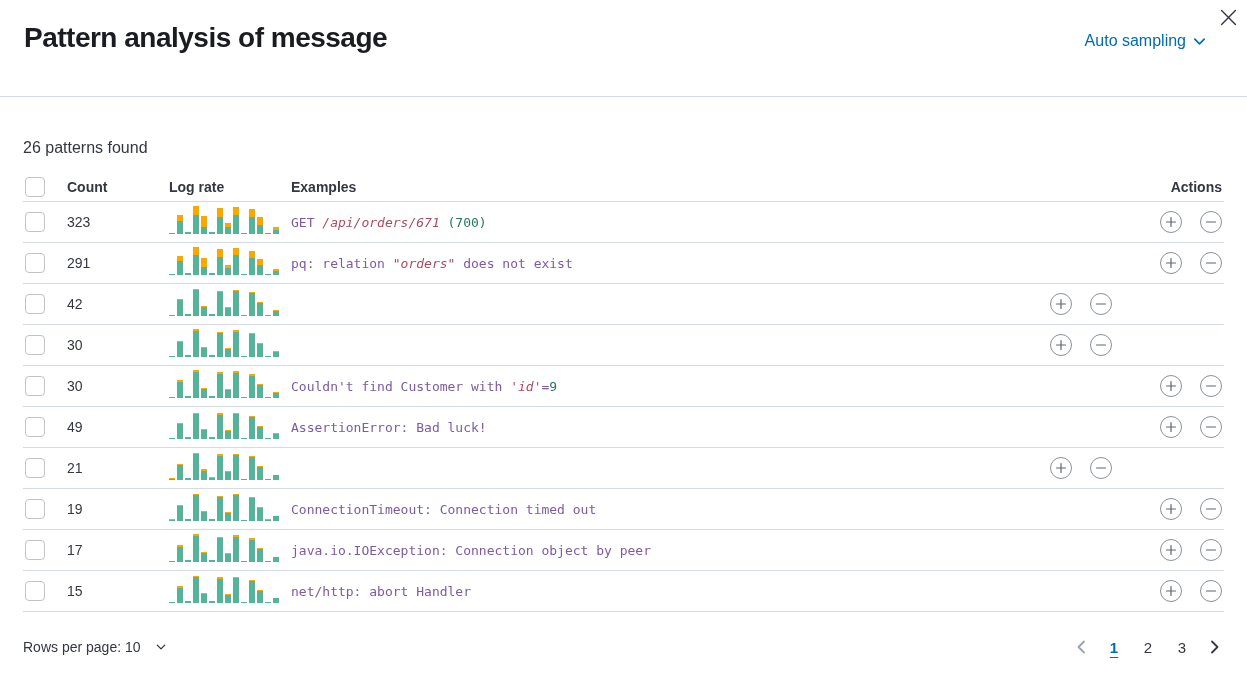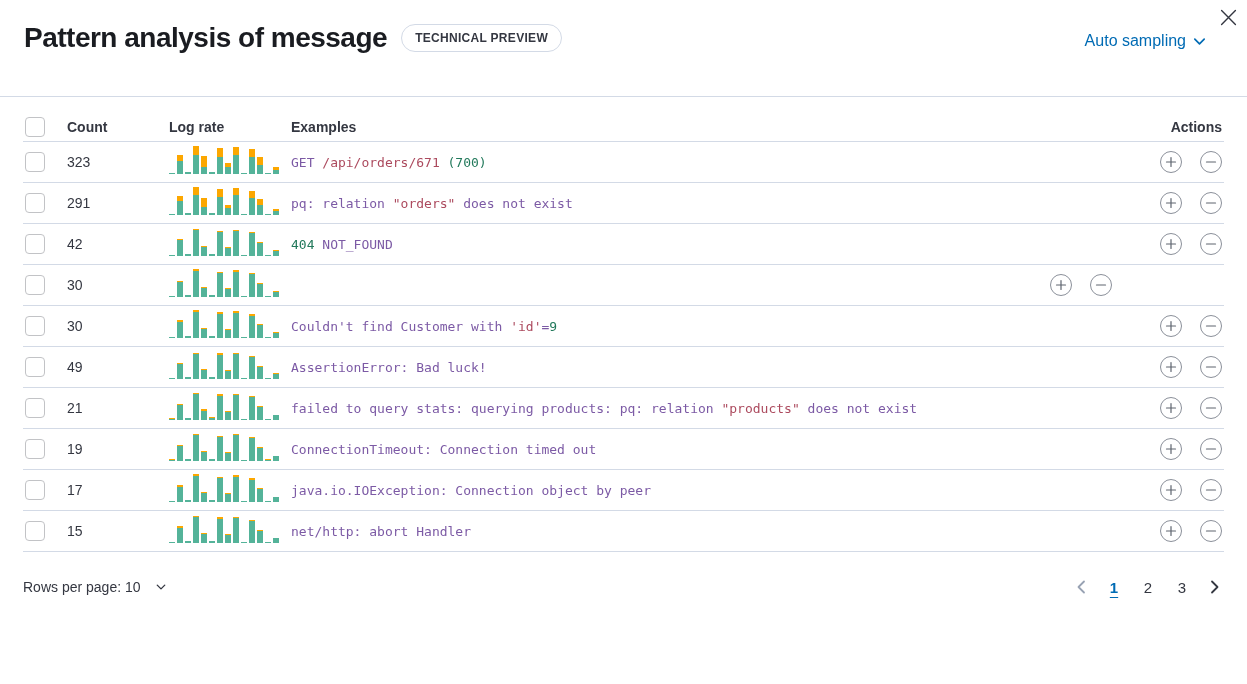--- a/index.html
+++ b/index.html
@@ -31,21 +31,21 @@
     margin-left:2px; cursor:pointer; }
   .count-cell { font-size:14px; color:#343741; }
 
   .sparkline { display:flex; align-items:flex-end; gap:2px; height:30px; padding-bottom:3px; }
   .bar { width:6px; display:flex; flex-direction:column; justify-content:flex-end; }
   .bar i { display:block; width:100%; }
 
   .example-cell { font-family:"DejaVu Sans Mono","Liberation Mono",monospace; font-size:13px; white-space:nowrap;
     overflow:hidden; }
   .seg-k { color:#7c5aa5; }
-  .seg-s { color:#ac4a5e; }
+  .seg-s { color:#ac4a5e;font-style:italic; }
   .seg-n { color:#22795b; }
 
   .actions-cell { display:flex; justify-content:flex-end; gap:18px; padding-right:2px; }
   .action-btn { width:22px; height:22px; border-radius:50%; border:1px solid #8b909a; background:#fff;
     color:#5e646f; display:flex; align-items:center; justify-content:center; cursor:pointer; padding:0; }
 
   
   .tfooter { margin-top:22px; display:flex; align-items:center; justify-content:space-between; }
   .rows-per-page { display:flex; align-items:center; gap:14px; font-size:14px; color:#343741; background:none;
     border:none; cursor:pointer; font-family:inherit; }
@@ -57,38 +57,38 @@
   .nav-prev { color:#98a2b3; }
   .nav-next { color:#343741; }
   svg { display:block; }
 </style>
 </head>
 <body>
 
 <div class="flyout-header">
   <div class="title-row">
     <span class="page-title">Pattern analysis of message</span>
-    <span class="tech-badge">TECHNICAL PREVIEW</span>
   </div>
   <button class="sampling">
     <span>Auto sampling</span>
     <span>
       <svg width="15" height="15" viewBox="0 0 16 16">
           <path d="M3 5.5 L8 10.5 L13 5.5" fill="none" stroke="#006bb4" stroke-width="1.8" stroke-linecap="round" stroke-linejoin="round"></path>
         </svg>
     </span>
   </button>
   <button class="close-btn">
     <svg width="17" height="17" viewBox="0 0 16 16">
         <path d="M1.5 1.5 L14.5 14.5 M14.5 1.5 L1.5 14.5" stroke="#343741" stroke-width="1.3" stroke-linecap="round"></path>
       </svg>
   </button>
 </div>
 
 <div class="content">
+  <div class="summary">26 patterns found</div>
 
   <div class="grid-row thead">
     <div>
         <div class="checkbox"></div>
       </div>
     <div class="th">Count</div>
     <div class="th">Log rate</div>
     <div class="th">Examples</div>
     <div class="th th-actions">Actions</div>
   </div>
@@ -318,21 +318,20 @@
             <span class="bar">
               <i style="height: 0px; background: rgb(252, 167, 0);"></i>
               <i style="height: 1px; background: rgb(84, 179, 153);"></i>
             </span>
             <span class="bar">
               <i style="height: 1px; background: rgb(252, 167, 0);"></i>
               <i style="height: 5px; background: rgb(84, 179, 153);"></i>
             </span>
           </div>
         </div>
-        <div class="example-cell"><span class="seg-n">404</span><span class="seg-k"> NOT_FOUND</span></div>
         <div class="actions-cell">
           <button class="action-btn">
             <span>
               <svg width="12" height="12" viewBox="0 0 12 12">
                 <path d="M6 1.5 V10.5 M1.5 6 H10.5" stroke="#5e646f" stroke-width="1.2" stroke-linecap="round"></path>
               </svg>
             </span>
           </button>
           <button class="action-btn">
             <span>
@@ -649,21 +648,20 @@
             <span class="bar">
               <i style="height: 0px; background: rgb(252, 167, 0);"></i>
               <i style="height: 1px; background: rgb(84, 179, 153);"></i>
             </span>
             <span class="bar">
               <i style="height: 0px; background: rgb(252, 167, 0);"></i>
               <i style="height: 5px; background: rgb(84, 179, 153);"></i>
             </span>
           </div>
         </div>
-        <div class="example-cell"><span class="seg-k">failed to query stats: querying products: pq: relation </span><span class="seg-s">"products"</span><span class="seg-k"> does not exist</span></div>
         <div class="actions-cell">
           <button class="action-btn">
             <span>
               <svg width="12" height="12" viewBox="0 0 12 12">
                 <path d="M6 1.5 V10.5 M1.5 6 H10.5" stroke="#5e646f" stroke-width="1.2" stroke-linecap="round"></path>
               </svg>
             </span>
           </button>
           <button class="action-btn">
             <span>

